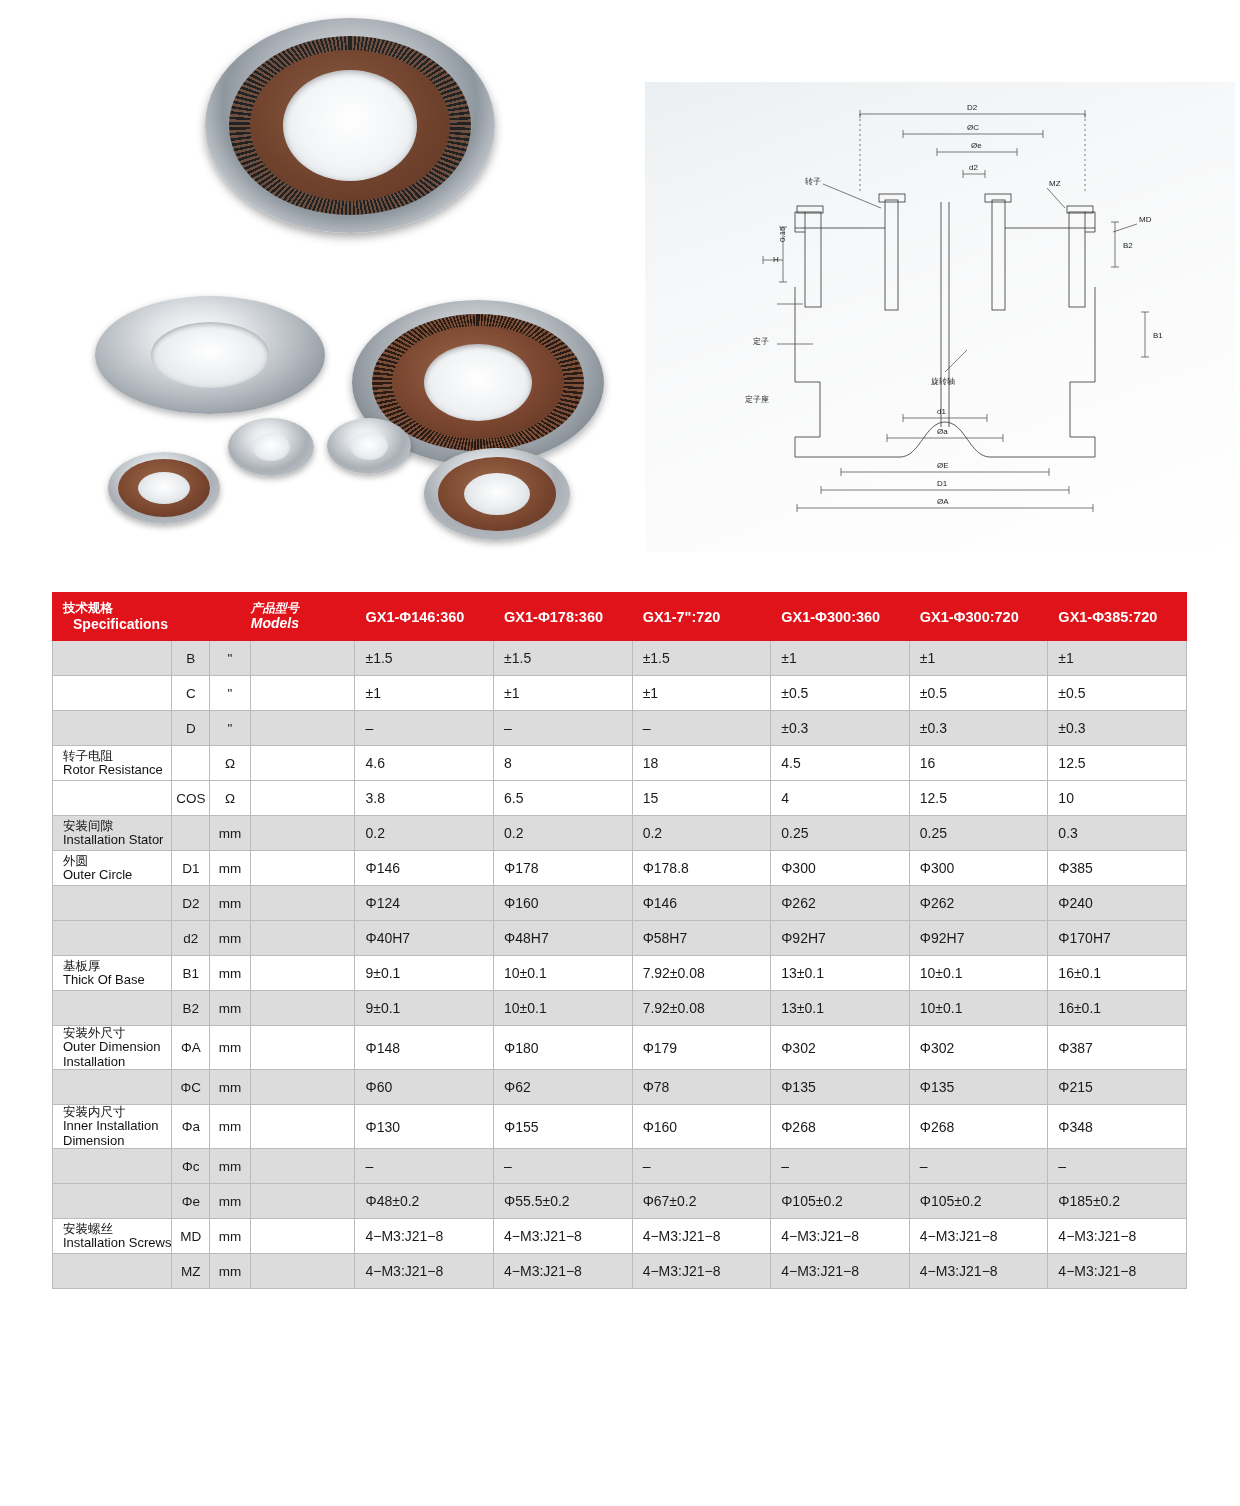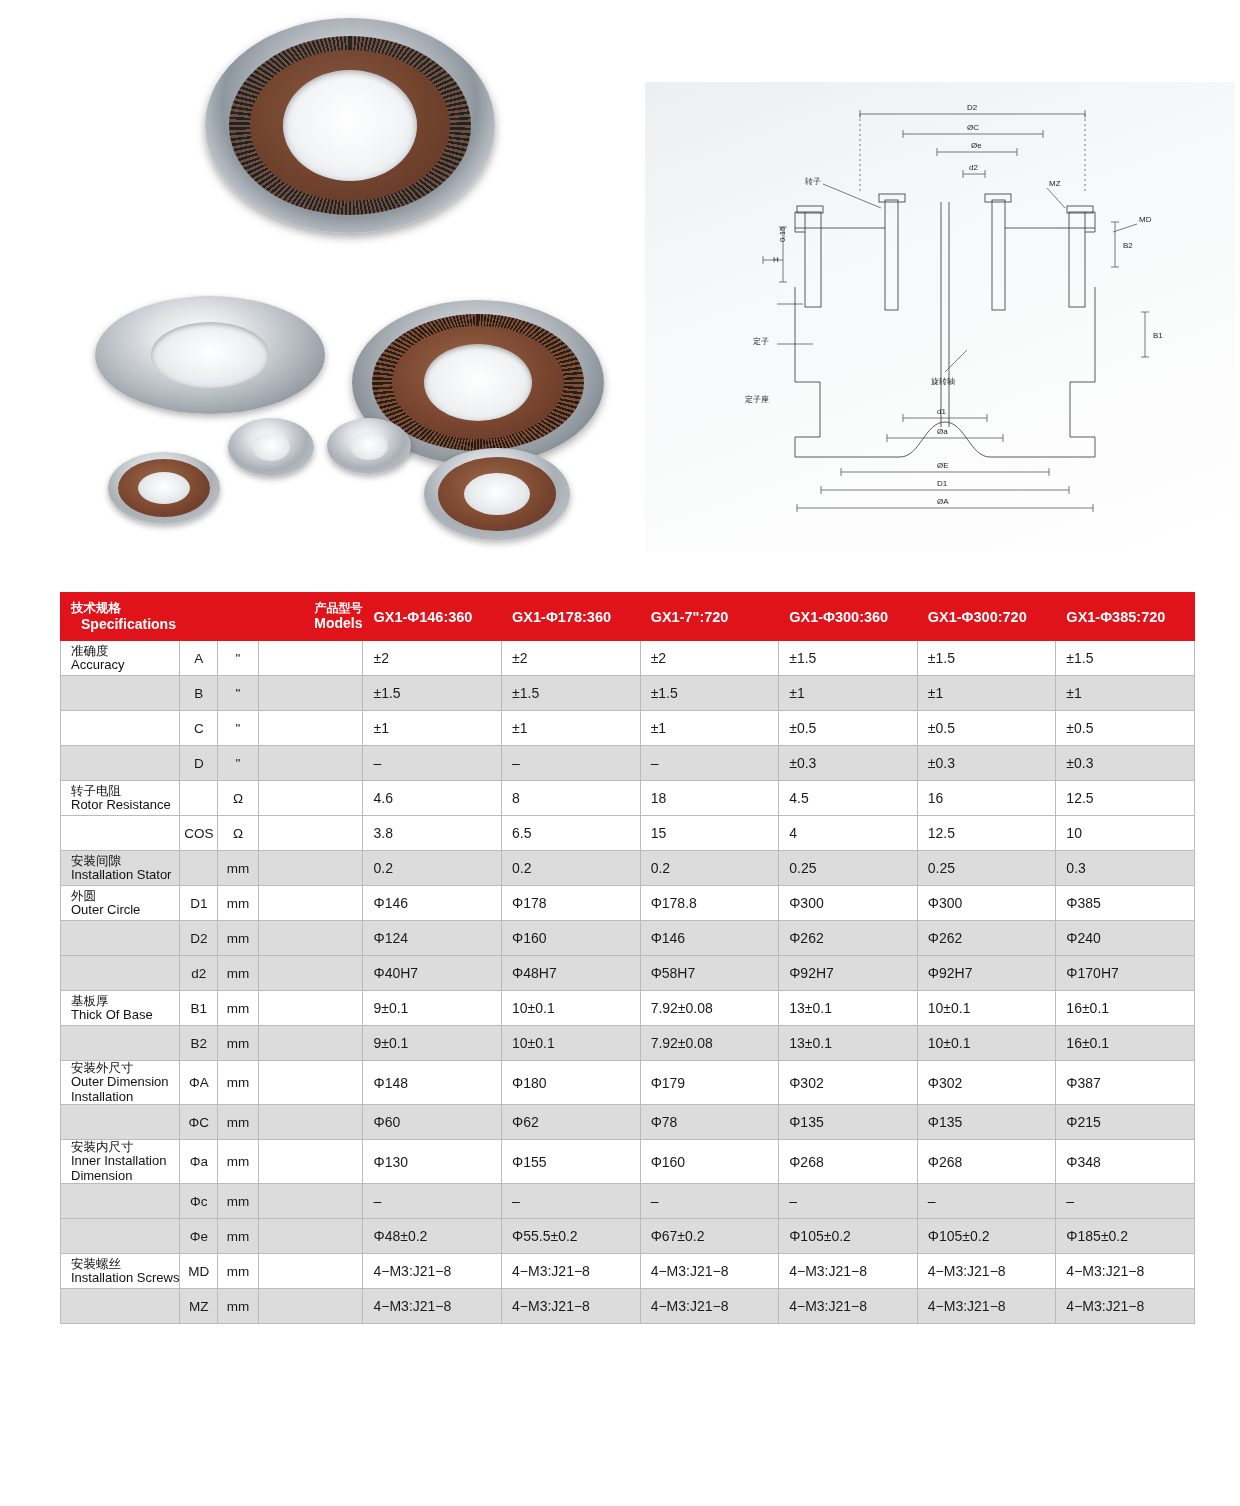--- a/index.html
+++ b/index.html
@@ -125,32 +125,32 @@
 
   
   .drawing{
     position:absolute;left:645px;top:82px;width:590px;height:470px;
     background:linear-gradient(160deg,#eceff1 0%, #f7f8f9 35%, #ffffff 100%);
   }
   .drawing svg{display:block;}
 
   
   .table-wrap{
-    position:absolute;left:60px;top:592px;width:1103px;
+    position:absolute;left:52px;top:592px;width:1103px;
   }
   table{border-collapse:collapse;width:1135px;font-size:13.5px;color:#1a1a1a;}
   th,td{border:1px solid #b9bcbf;padding:0;}
   thead th{
     background:#e0121a;color:#ffffff;border:1px solid #e0121a;
     font-weight:bold;text-align:left;height:47px;vertical-align:middle;
   }
   .th-spec{width:175px;padding-left:10px;line-height:1.15;font-size:13px;}
   .th-spec .cn{font-size:12.5px;display:block;}
   .th-spec .en{font-size:14px;display:block;margin-left:10px;}
-  .th-model{width:112px;text-align:right;line-height:1.15;font-size:13px;}
+  .th-model{width:112px;text-align:left;line-height:1.15;font-size:13px;font-style:italic;}
   .th-model .cn{font-size:12px;display:block;}
   .th-model .en{font-size:14px;display:block;}
   .th-col{width:135px;padding-left:10px;font-size:14.5px;}
 
   tbody tr{height:35px;}
   tbody tr.alt td{background:#dcdcdc;}
   tbody tr td{background:#ffffff;}
   td.c-label{width:115px;padding-left:10px;line-height:1.12;font-size:12.5px;color:#111;}
   td.c-label .cn{display:block;font-size:12.5px;}
   td.c-label .en{display:block;font-size:13px;}
@@ -314,35 +314,20 @@
           </th>
           <th class="th-col">GX1-Φ146:360</th>
           <th class="th-col">GX1-Φ178:360</th>
           <th class="th-col">GX1-7":720</th>
           <th class="th-col">GX1-Φ300:360</th>
           <th class="th-col">GX1-Φ300:720</th>
           <th class="th-col">GX1-Φ385:720</th>
         </tr>
       </thead>
       <tbody id="tbody">
-          <tr>
-            <td class="c-label">
-              <span class="cn">准确度</span>
-              <span class="en">Accuracy</span>
-            </td>
-            <td class="c-sym">A</td>
-            <td class="c-unit">"</td>
-            <td style="width: 0px; border-left: none; border-right: none; padding: 0px;"></td>
-            <td class="c-val">±2</td>
-            <td class="c-val">±2</td>
-            <td class="c-val">±2</td>
-            <td class="c-val">±1.5</td>
-            <td class="c-val">±1.5</td>
-            <td class="c-val">±1.5</td>
-          </tr>
           <tr class="alt">
             <td class="c-label">
               <span class="cn"></span>
               <span class="en"></span>
             </td>
             <td class="c-sym">B</td>
             <td class="c-unit">"</td>
             <td style="width: 0px; border-left: none; border-right: none; padding: 0px;"></td>
             <td class="c-val">±1.5</td>
             <td class="c-val">±1.5</td>

